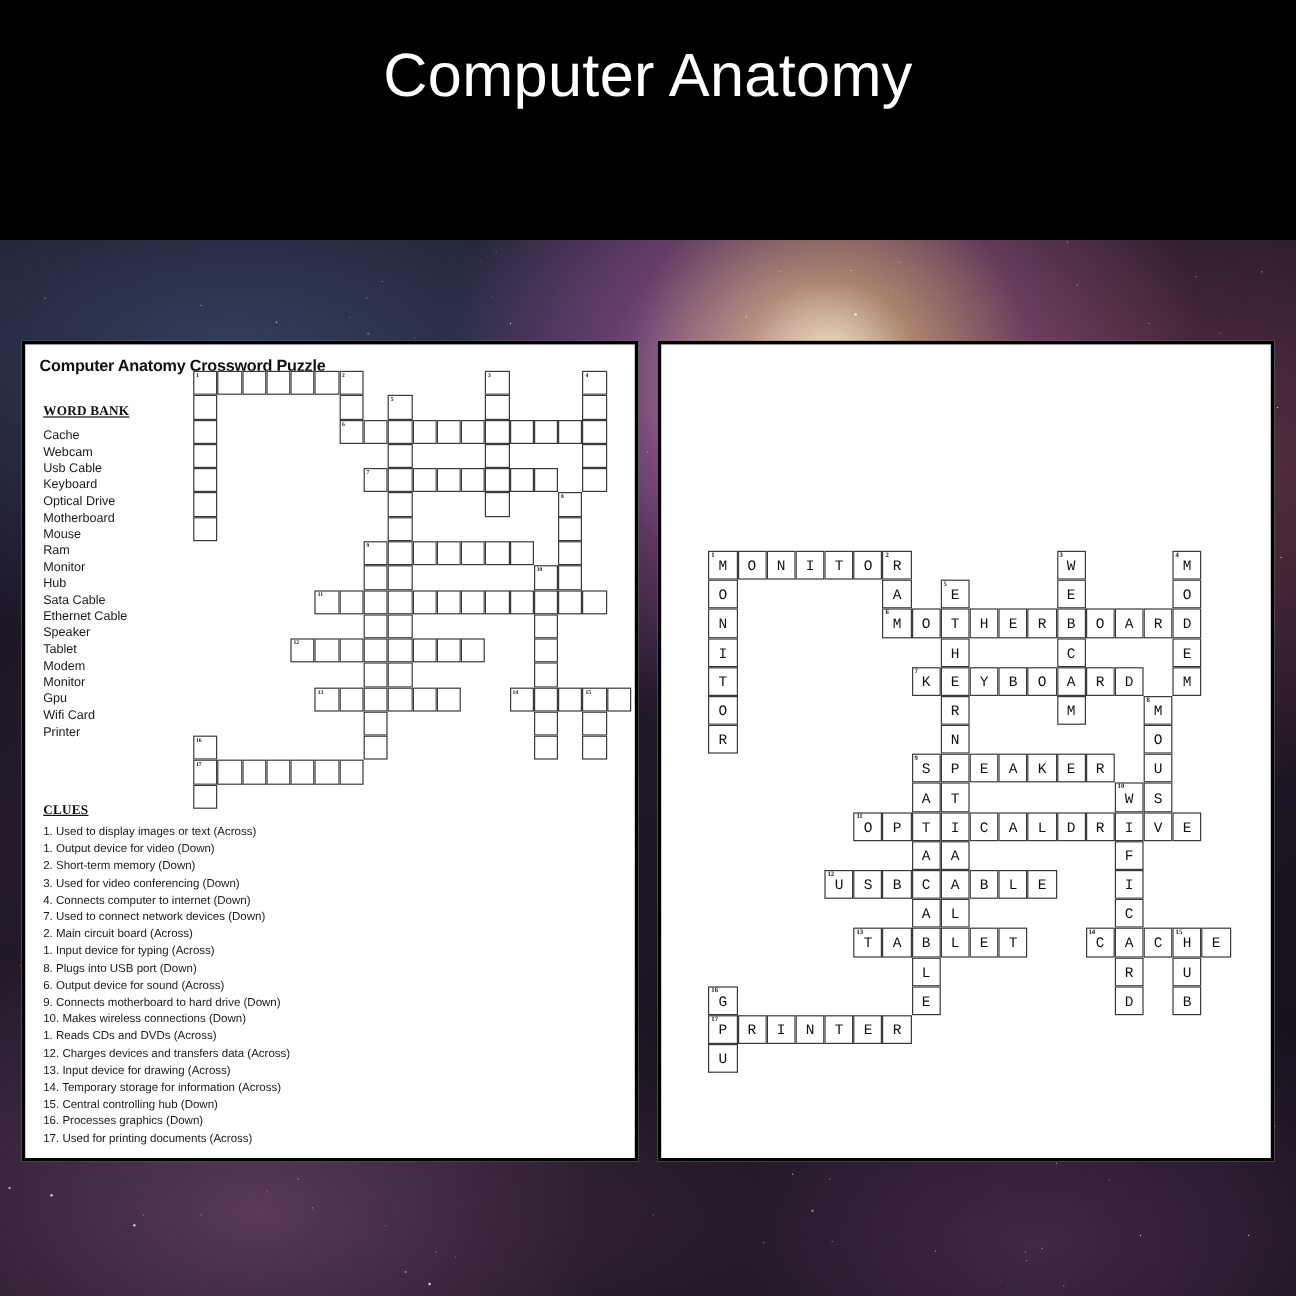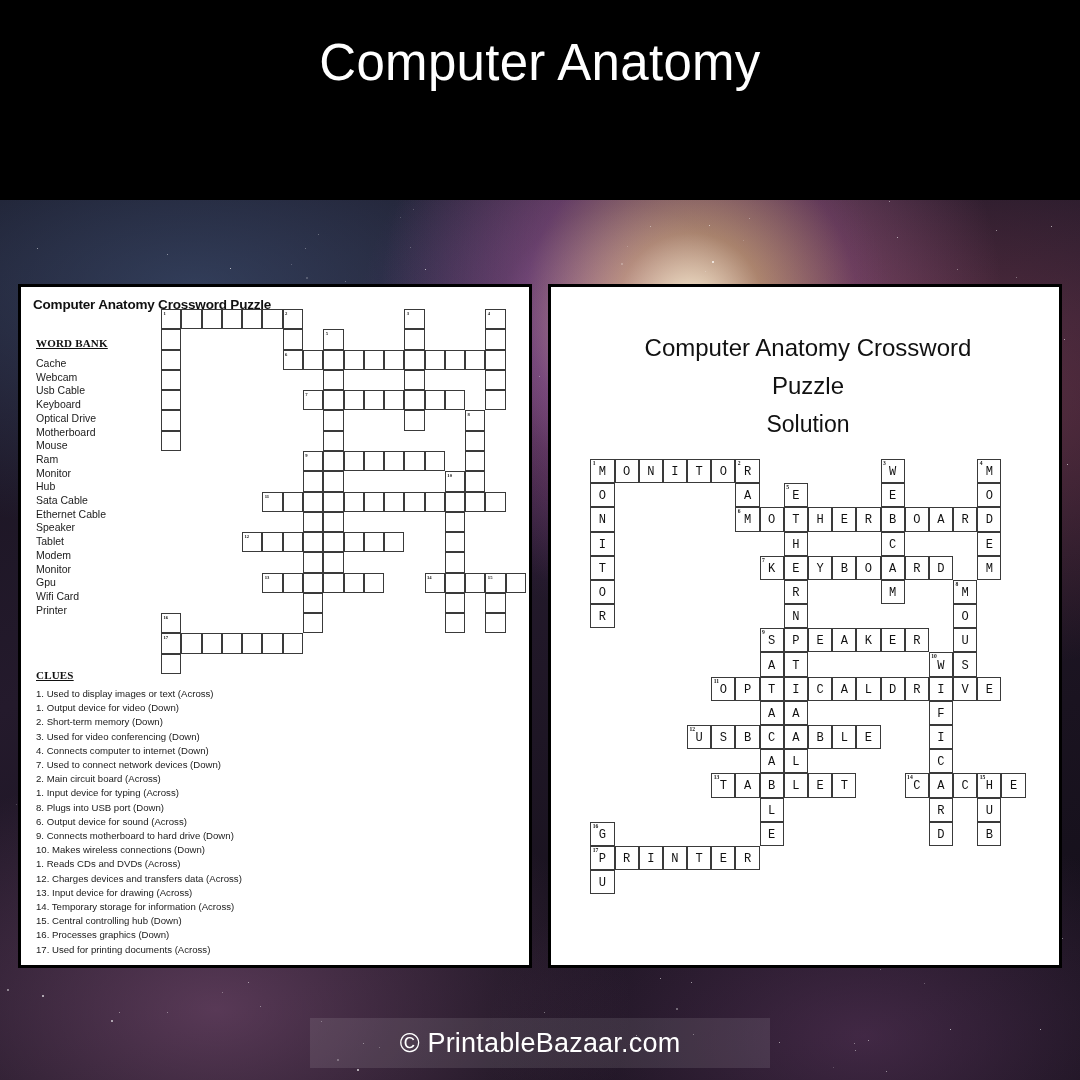--- a/index.html
+++ b/index.html
@@ -529,25 +529,20 @@
           <div class="cell" style="left: 40.56px; top: 324.48px; width: 20.28px; height: 20.28px;"></div>
           <div class="cell" style="left: 60.84px; top: 324.48px; width: 20.28px; height: 20.28px;"></div>
           <div class="cell" style="left: 81.12px; top: 324.48px; width: 20.28px; height: 20.28px;"></div>
           <div class="cell" style="left: 101.4px; top: 324.48px; width: 20.28px; height: 20.28px;"></div>
           <div class="cell" style="left: 121.68px; top: 324.48px; width: 20.28px; height: 20.28px;"></div>
         </div>
     </div>
   </div>
 
   <div class="sheet" id="sheet-right">
-    <div class="sheet-title-right">
-      <div>Computer Anatomy Crossword</div>
-      <div>Puzzle</div>
-      <div class="sol">Solution</div>
-    </div>
 
     <div class="grid" id="grid-sol" style="left: 0px;">
       <div class="gridinner" style="width: 435.24px; height: 435.24px; margin: 0px auto;">
           <div class="cell" style="left: 0px; top: 0px; width: 24.18px; height: 24.18px;">
             <span class="num" style="font-size: 5.58px;">1</span>
             <span class="ltr" style="font-size: 12.09px;">M</span>
           </div>
           <div class="cell" style="left: 24.18px; top: 0px; width: 24.18px; height: 24.18px;">
             <span class="ltr" style="font-size: 12.09px;">O</span>
           </div>
@@ -894,17 +889,14 @@
           <div class="cell" style="left: 120.9px; top: 386.88px; width: 24.18px; height: 24.18px;">
             <span class="ltr" style="font-size: 12.09px;">E</span>
           </div>
           <div class="cell" style="left: 145.08px; top: 386.88px; width: 24.18px; height: 24.18px;">
             <span class="ltr" style="font-size: 12.09px;">R</span>
           </div>
         </div>
     </div>
   </div>
 
-  <div class="wm">
-    <div class="wm-text">© PrintableBazaar.com</div>
-  </div>
 
 </div>
 
 </body></html>

